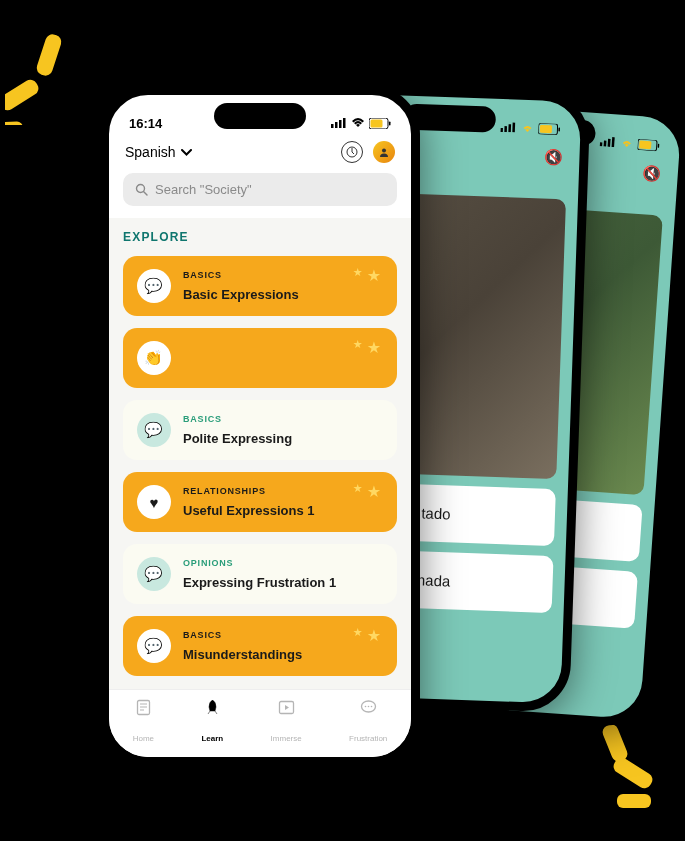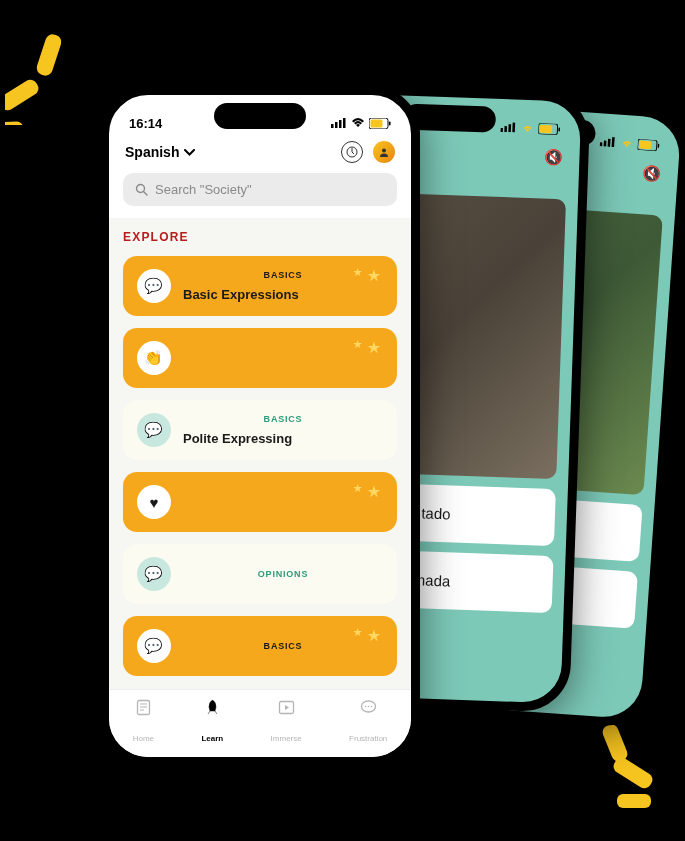--- a/index.html
+++ b/index.html
@@ -86,21 +86,21 @@
       display: flex;
       justify-content: space-between;
       align-items: center;
       padding: 4px 16px 10px;
     }
     .lang-select {
       display: flex;
       align-items: center;
       gap: 5px;
       font-size: 14px;
-      font-weight: 700;
+      font-weight: 400;
       justify-content: center;
     }
     .header-icons { display: flex; gap: 10px; align-items: center; }
     .header-icon {
       width: 22px;
       height: 22px;
       border-radius: 50%;
       border: 1.5px solid #333;
       display: flex;
       align-items: center;
@@ -126,21 +126,21 @@
       flex: 1;
       background: #f6f6f3;
       margin-top: 12px;
       padding: 12px 14px;
       overflow: hidden;
     }
     .section-title {
       font-size: 12px;
       font-weight: 800;
       letter-spacing: 1.2px;
-      color: #b91c1c;
+      color: #0f766e;
       margin-bottom: 12px;
     }
     
     
     .card {
       border-radius: 14px;
       padding: 13px 14px;
       margin-bottom: 12px;
       display: flex;
       align-items: center;
@@ -163,21 +163,20 @@
     }
     .card.orange .card-icon { background: #fff; }
     .card.cream .card-icon { background: #c8e8df; }
     
     .card-text { flex: 1; }
     .card-category {
       font-size: 9px;
       font-weight: 700;
       letter-spacing: 0.8px;
       text-transform: uppercase;
-      text-align: center;
     }
     .card.cream .card-category { color: #2a9d7a; }
     .card-title {
       font-size: 13px;
       font-weight: 700;
       margin-top: 7px;
     }
     
     .stars {
       position: absolute;
@@ -392,35 +391,41 @@
         </div>
         <div class="card cream">
           <div class="card-icon">💬</div>
           <div class="card-text">
             <div class="card-category">BASICS</div>
             <div class="card-title">Polite Expressing</div>
           </div>
         </div>
         <div class="card orange">
           <div class="card-icon">♥</div>
+          <div class="card-text">
+            <div class="card-category">RELATIONSHIPS</div>
+            <div class="card-title">Useful Expressions 1</div>
+          </div>
           <div class="stars">
             <span style="font-size:11px;">★</span>
             <span>★</span>
           </div>
         </div>
         <div class="card cream">
           <div class="card-icon">💬</div>
           <div class="card-text">
             <div class="card-category">OPINIONS</div>
+            <div class="card-title">Expressing Frustration 1</div>
           </div>
         </div>
         <div class="card orange">
           <div class="card-icon">💬</div>
           <div class="card-text">
             <div class="card-category">BASICS</div>
+            <div class="card-title">Misunderstandings</div>
           </div>
           <div class="stars">
             <span style="font-size:11px;">★</span>
             <span>★</span>
           </div>
         </div>
       </div>
   </div>
 
   <div class="bottom-nav">

